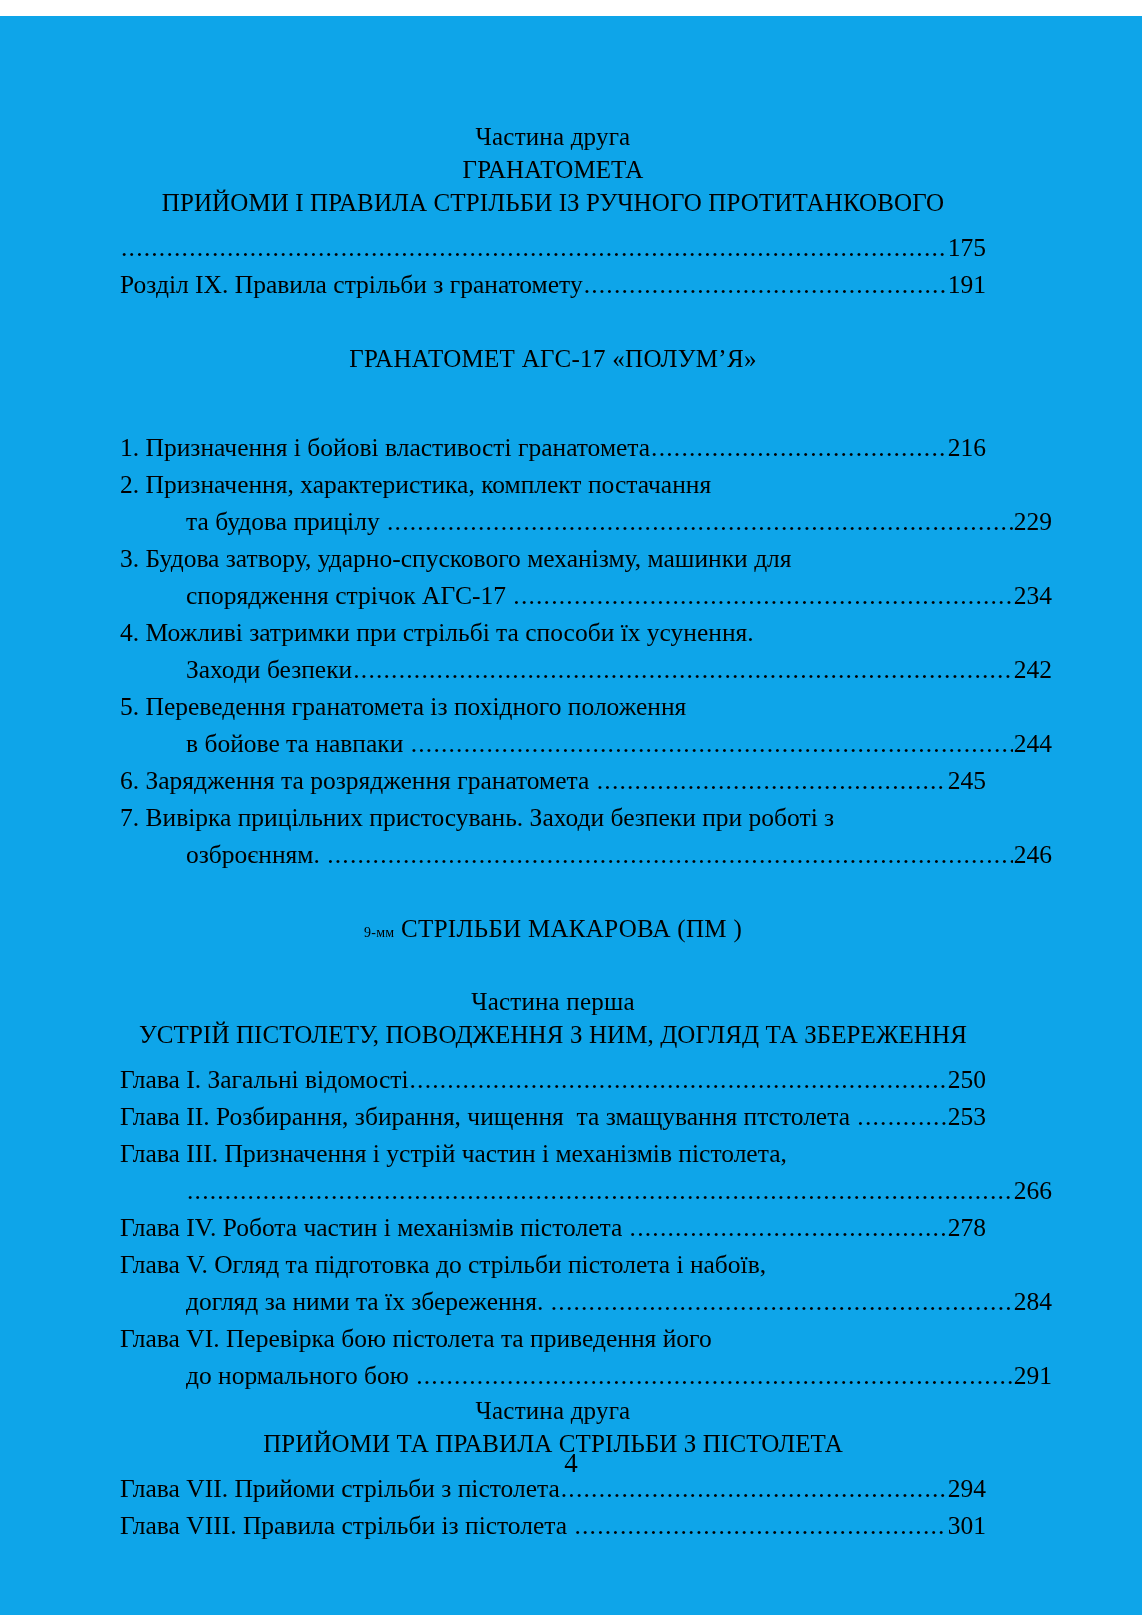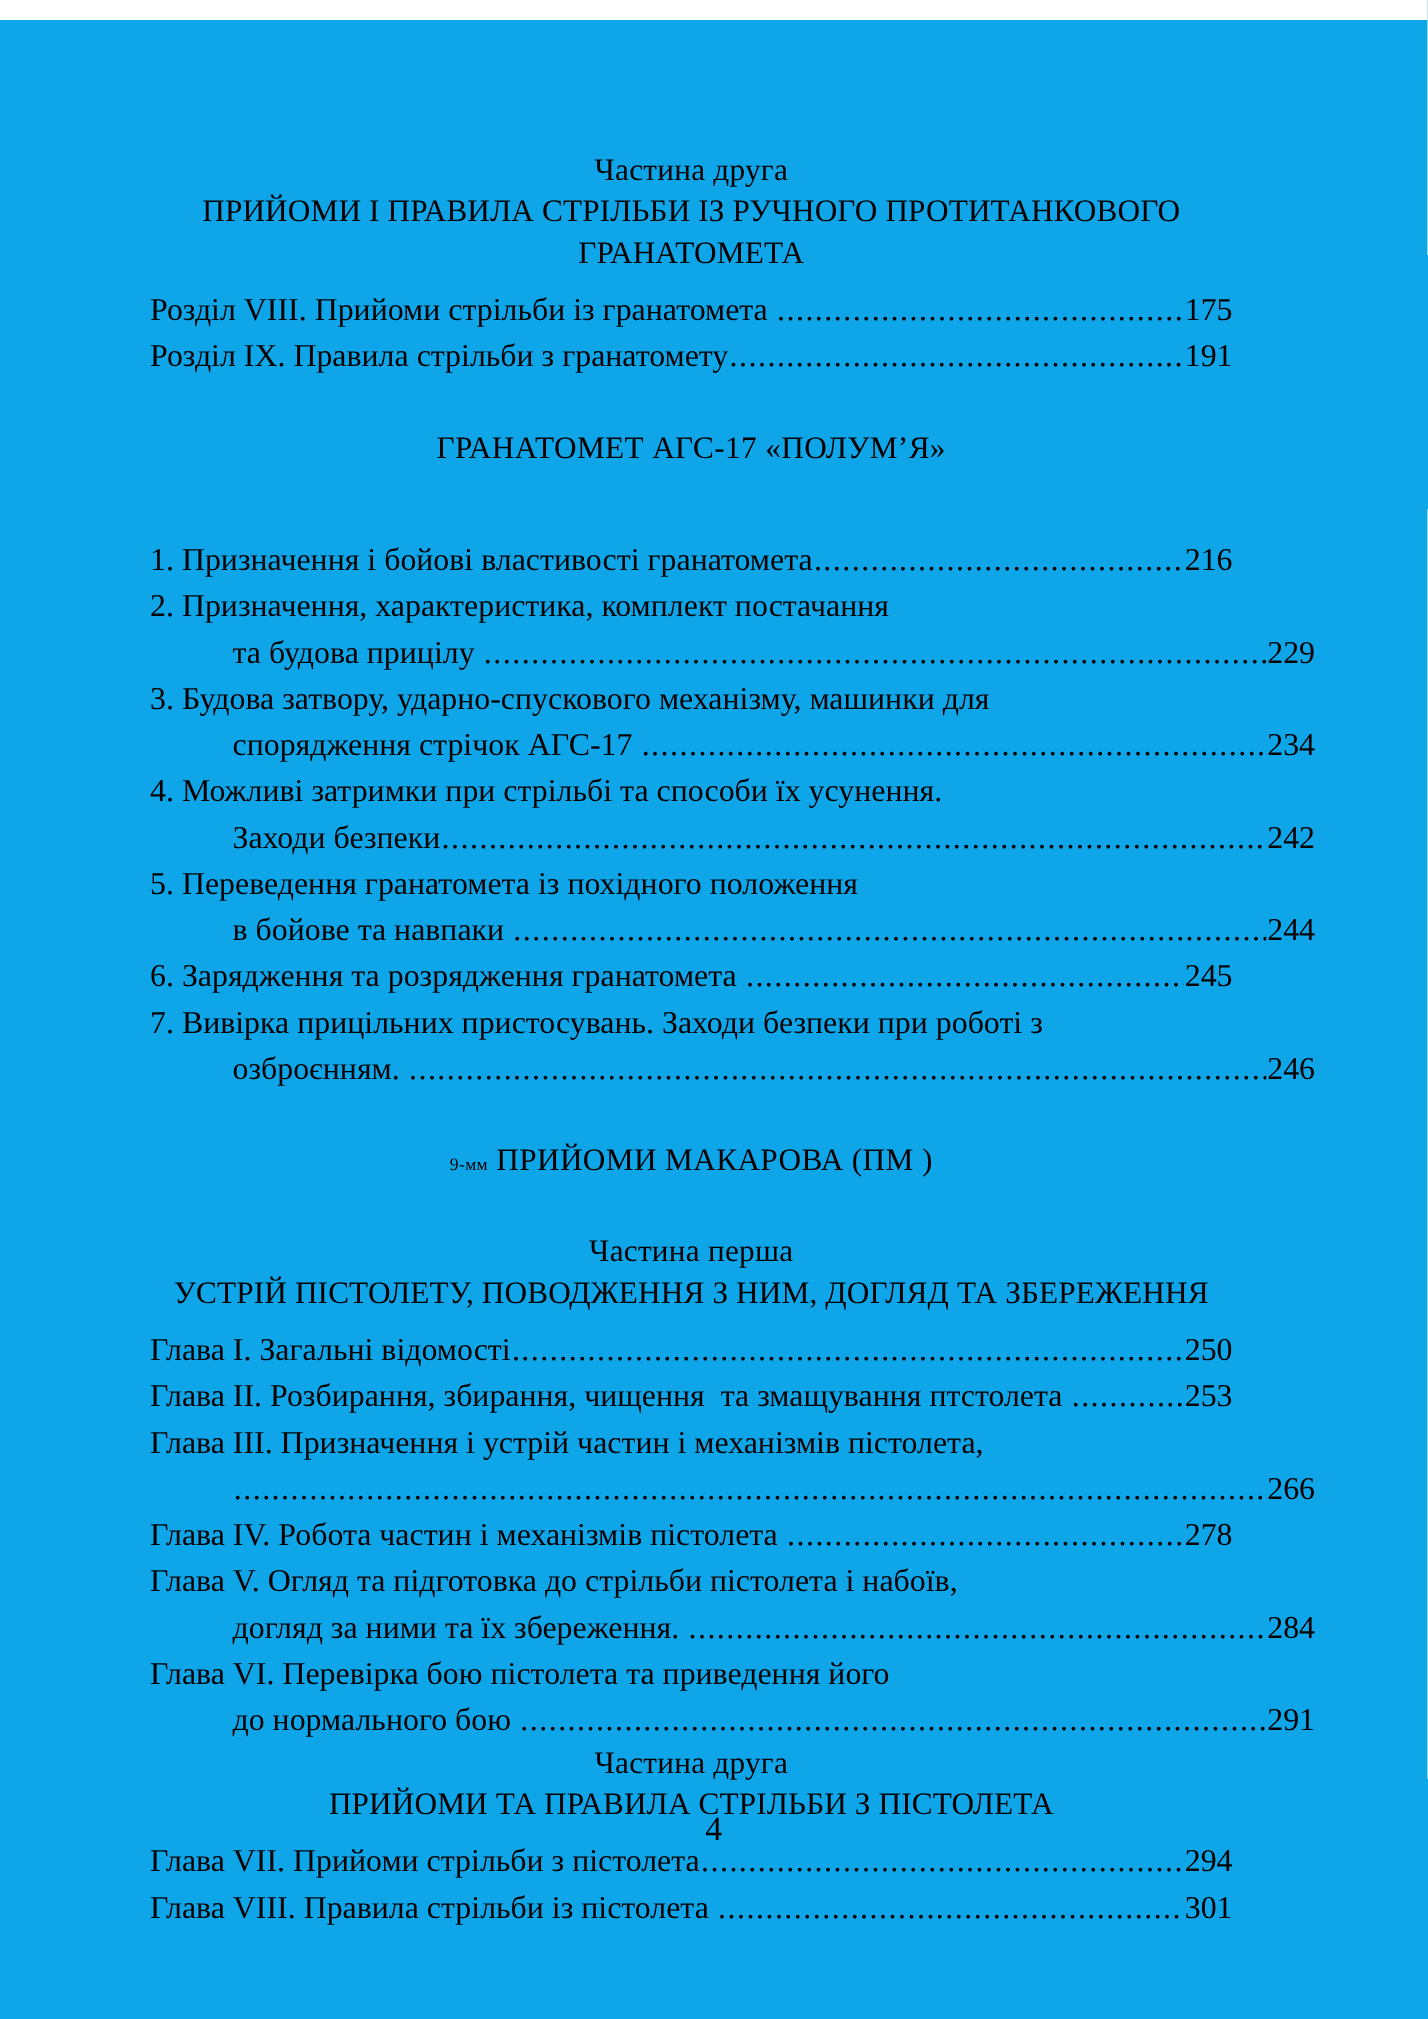--- a/index.html
+++ b/index.html
@@ -101,28 +101,27 @@
   }
 </style>
 </head>
 <body>
 
 <div class="page">
   <div class="content">
 
     <div class="center-block">
       <div class="part-label">Частина друга</div>
+      <div class="part-title">ГРАНАТОМЕТА</div>
       <div class="part-title">ПРИЙОМИ І ПРАВИЛА СТРІЛЬБИ  ІЗ РУЧНОГО ПРОТИТАНКОВОГО</div>
-      <div class="part-title">ГРАНАТОМЕТА</div>
     </div>
 
     <div class="spacer-xs"></div>
 
     <div class="toc-row">
-      <span class="txt">Розділ VIII. Прийоми стрільби із гранатомета </span>
       <span class="leader"></span>
       <span class="pg">175</span>
     </div>
     <div class="toc-row">
       <span class="txt">Розділ IX. Правила стрільби з гранатомету</span>
       <span class="leader"></span>
       <span class="pg">191</span>
     </div>
 
     <div class="spacer-lg"></div>
@@ -186,21 +185,21 @@
     </div>
     <div class="toc-row cont">
       <span class="txt">озброєнням. </span>
       <span class="leader"></span>
       <span class="pg">246</span>
     </div>
 
     <div class="spacer-lg"></div>
 
     <div class="weapon-title">
-      <span class="sm">9-мм</span><span> </span><span>ПРИЙОМИ МАКАРОВА (ПМ )</span>
+      <span class="sm">9-мм</span><span> </span><span>СТРІЛЬБИ МАКАРОВА (ПМ )</span>
     </div>
 
     <div class="spacer-lg"></div>
 
     <div class="center-block">
       <div class="part-label">Частина перша</div>
       <div class="part-title">УСТРІЙ ПІСТОЛЕТУ, ПОВОДЖЕННЯ З НИМ,  ДОГЛЯД ТА ЗБЕРЕЖЕННЯ</div>
     </div>
 
     <div class="spacer-xs"></div>

